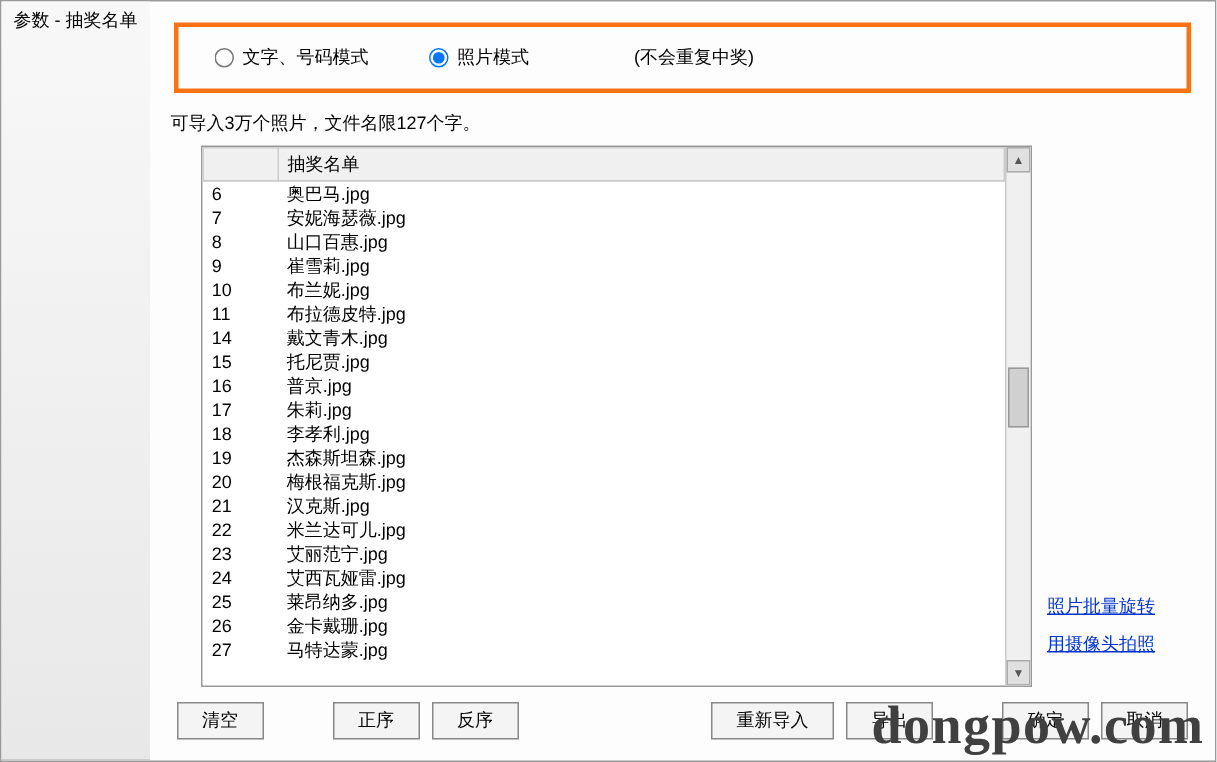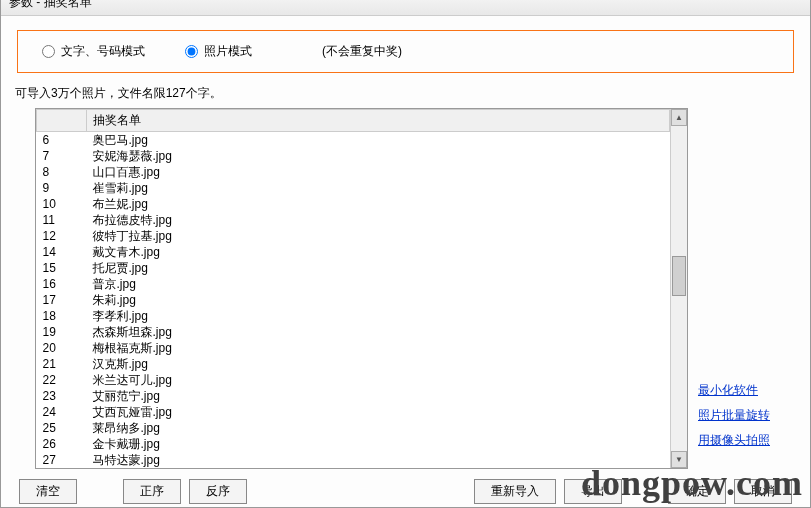--- a/index.html
+++ b/index.html
@@ -11,37 +11,36 @@
       height: 508px;
       position: relative;
       overflow: hidden;
     }
     .window {
       background: #fdfdfd;
       width: 100%;
       height: 100%;
       border: 1px solid #999;
       display: flex;
-      flex-direction: column;
-      justify-content: center;
+      flex-direction: row;
     }
     .titlebar {
       background: linear-gradient(#f8f8f8, #e8e8e8);
       padding: 4px 8px;
       border-bottom: 1px solid #ccc;
       font-size: 12px;
     }
     .content {
       flex: 1;
       display: flex;
       flex-direction: column;
       padding: 8px 12px;
     }
     .mode-panel {
-      border: 1px solid #f97316;
+      border: 3px solid #f97316;
       padding: 12px 24px;
       margin: 6px 4px;
       display: flex;
       align-items: center;
       gap: 40px;
     }
     .radio-group { display: flex; align-items: center; gap: 6px; }
     .radio-group input { vertical-align: middle; }
     .radio-group label { cursor: pointer; }
     .hint { margin-left: 30px; }
@@ -193,24 +192,20 @@
                 </tr>
                 <tr>
                   <td class="col-num">10</td>
                   <td>布兰妮.jpg</td>
                 </tr>
                 <tr>
                   <td class="col-num">11</td>
                   <td>布拉德皮特.jpg</td>
                 </tr>
                 <tr>
-                  <td class="col-num">12</td>
-                  <td>彼特丁拉基.jpg</td>
-                </tr>
-                <tr>
                   <td class="col-num">14</td>
                   <td>戴文青木.jpg</td>
                 </tr>
                 <tr>
                   <td class="col-num">15</td>
                   <td>托尼贾.jpg</td>
                 </tr>
                 <tr>
                   <td class="col-num">16</td>
                   <td>普京.jpg</td>
@@ -264,21 +259,20 @@
         </div>
         <div class="vscroll">
           <div class="arrow">▲</div>
           <div class="track">
             <div class="thumb"></div>
           </div>
           <div class="arrow">▼</div>
         </div>
       </div>
       <div class="side-links">
-        <a>最小化软件</a>
         <a>照片批量旋转</a>
         <a>用摄像头拍照</a>
       </div>
     </div>
 
     <div class="button-row">
       <button>清空</button>
       <div style="width:30px"></div>
       <button>正序</button>
       <button>反序</button>

